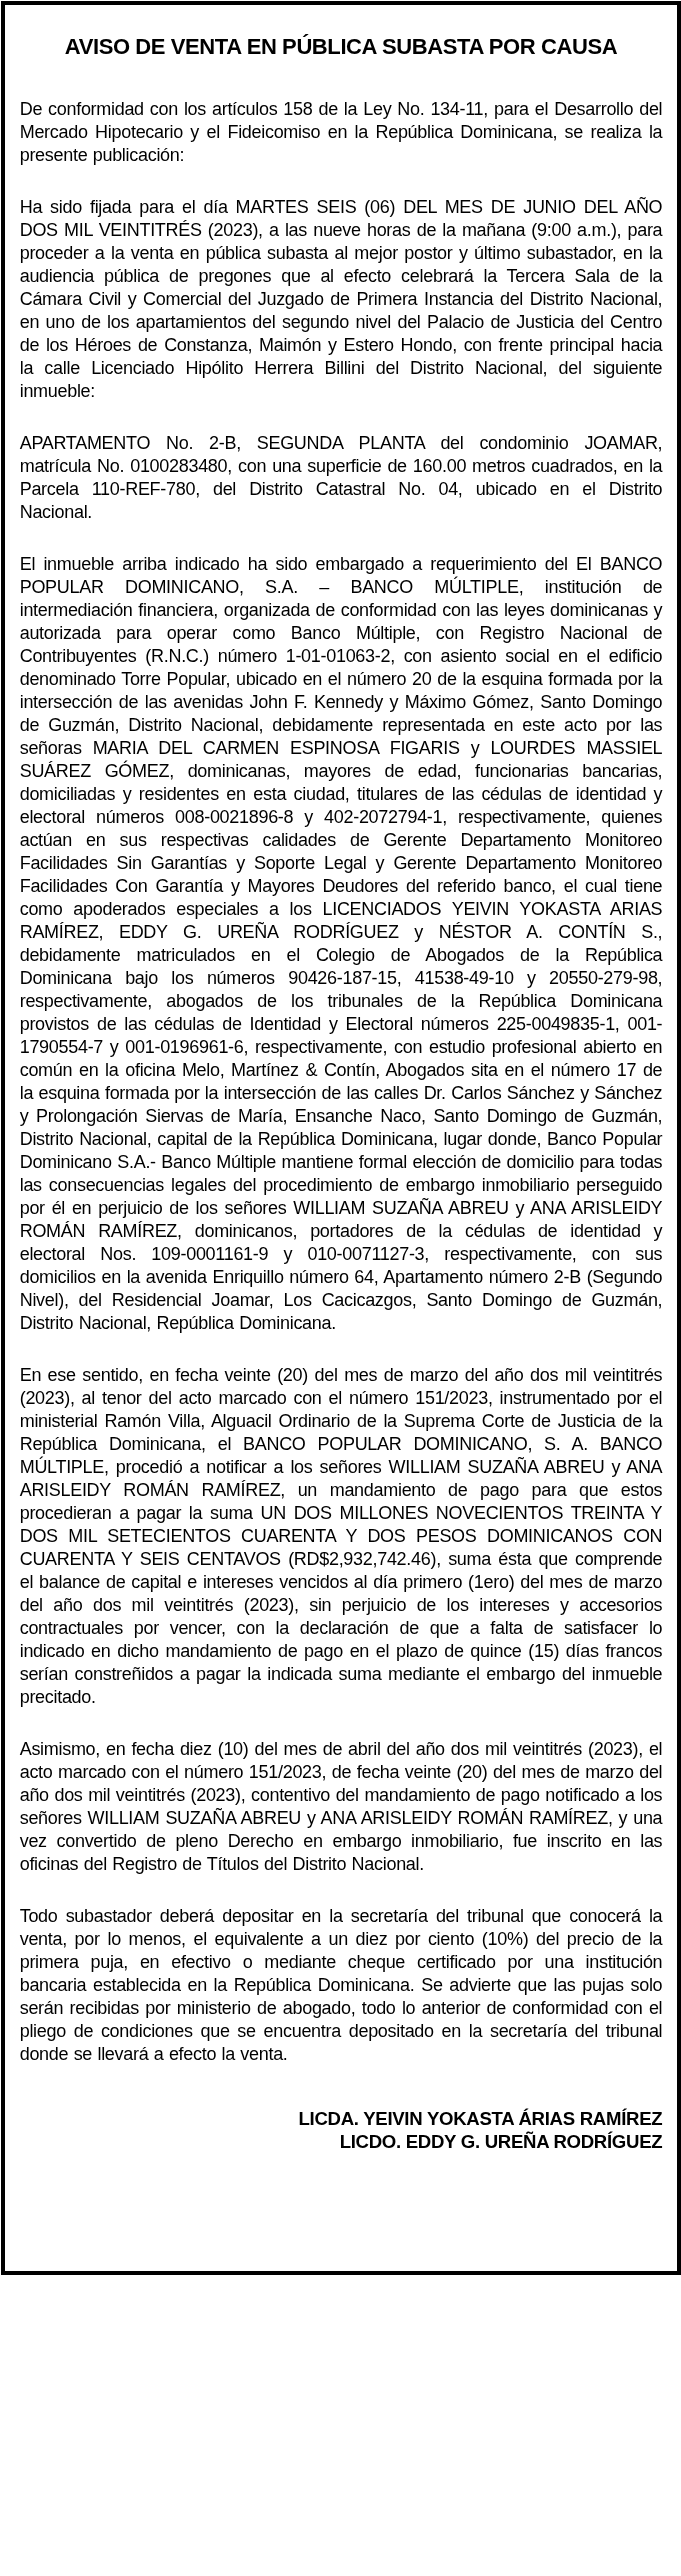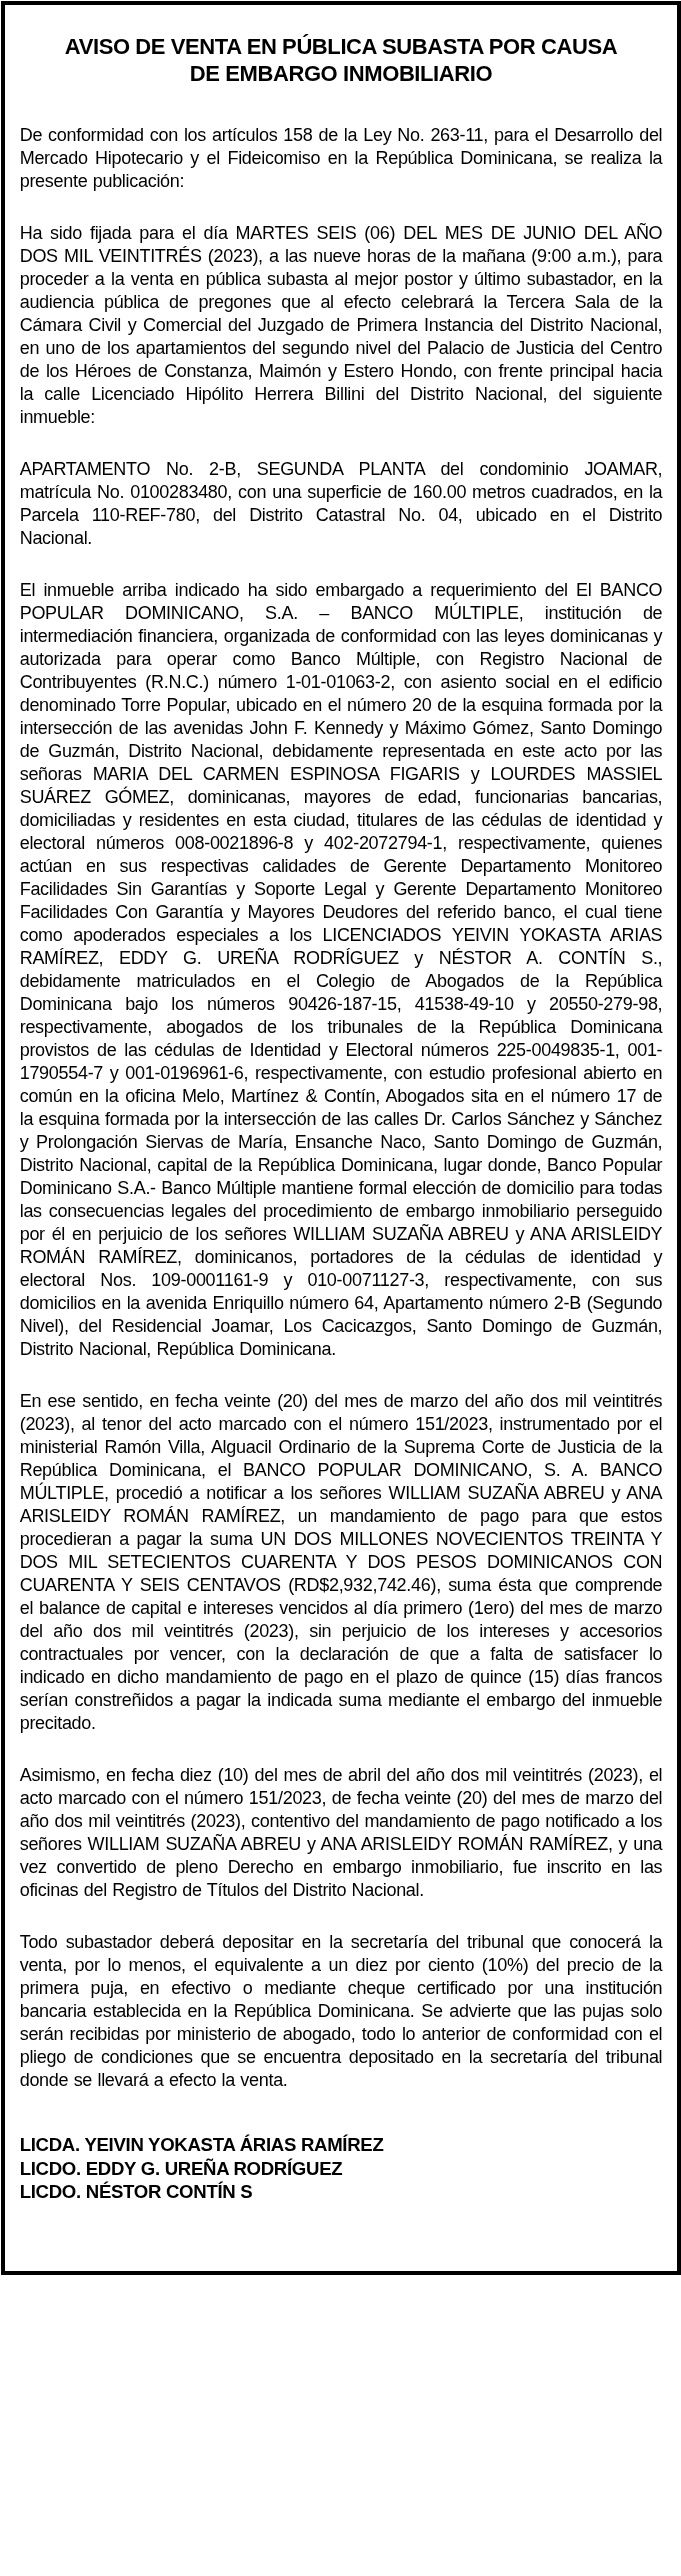--- a/index.html
+++ b/index.html
@@ -38,55 +38,53 @@
     letter-spacing: -0.3px;
     text-align: justify;
     margin: 0 0 29px 0;
     word-spacing: 0.7px;
   }
   .para.bold {
     font-weight: 400;
   }
   .signatures {
     margin-top: 41px;
-    text-align: left;
+    text-align: right;
     font-weight: 700;
     font-size: 18.6px;
     line-height: 23.6px;
     letter-spacing: -0.3px;
   }
 </style>
 </head>
 <body>
 
 <div class="page">
   <div class="frame">
 
     <h1 class="title">
       <span>AVISO DE VENTA EN PÚBLICA SUBASTA POR CAUSA</span><br>
-      <span>DE EMBARGO INMOBILIARIO</span>
     </h1>
 
-    <p class="para">De conformidad con los artículos 158 de la Ley No. 263-11, para el Desarrollo del Mercado Hipotecario y el Fideicomiso en la República Dominicana, se realiza la presente publicación:</p>
+    <p class="para">De conformidad con los artículos 158 de la Ley No. 134-11, para el Desarrollo del Mercado Hipotecario y el Fideicomiso en la República Dominicana, se realiza la presente publicación:</p>
 
     <p class="para">Ha sido fijada para el día MARTES SEIS (06) DEL MES DE JUNIO DEL AÑO DOS MIL VEINTITRÉS (2023), a las nueve horas de la mañana (9:00 a.m.), para proceder a la venta en pública subasta al mejor postor y último subastador, en la audiencia pública de pregones que al efecto celebrará la Tercera Sala de la Cámara Civil y Comercial del Juzgado de Primera Instancia del Distrito Nacional, en uno de los apartamientos del segundo nivel del Palacio de Justicia del Centro de los Héroes de Constanza, Maimón y Estero Hondo, con frente principal hacia la calle Licenciado Hipólito Herrera Billini del Distrito Nacional, del siguiente inmueble:</p>
 
     <p class="para bold">APARTAMENTO No. 2-B, SEGUNDA PLANTA del condominio JOAMAR, matrícula No. 0100283480, con una superficie de 160.00 metros cuadrados, en la Parcela 110-REF-780, del Distrito Catastral No. 04, ubicado en el Distrito Nacional.</p>
 
     <p class="para">El inmueble arriba indicado ha sido embargado a requerimiento del El BANCO POPULAR DOMINICANO, S.A. – BANCO MÚLTIPLE, institución de intermediación financiera, organizada de conformidad con las leyes dominicanas y autorizada para operar como Banco Múltiple, con Registro Nacional de Contribuyentes (R.N.C.) número 1-01-01063-2, con asiento social en el edificio denominado Torre Popular, ubicado en el número 20 de la esquina formada por la intersección de las avenidas John F. Kennedy y Máximo Gómez, Santo Domingo de Guzmán, Distrito Nacional, debidamente representada en este acto por las señoras MARIA DEL CARMEN ESPINOSA FIGARIS y LOURDES MASSIEL SUÁREZ GÓMEZ, dominicanas, mayores de edad, funcionarias bancarias, domiciliadas y residentes en esta ciudad, titulares de las cédulas de identidad y electoral números 008-0021896-8 y 402-2072794-1, respectivamente, quienes actúan en sus respectivas calidades de Gerente Departamento Monitoreo Facilidades Sin Garantías y Soporte Legal y Gerente Departamento Monitoreo Facilidades Con Garantía y Mayores Deudores del referido banco, el cual tiene como apoderados especiales a los LICENCIADOS YEIVIN YOKASTA ARIAS RAMÍREZ, EDDY G. UREÑA RODRÍGUEZ y NÉSTOR A. CONTÍN S., debidamente matriculados en el Colegio de Abogados de la República Dominicana bajo los números 90426-187-15, 41538-49-10 y 20550-279-98, respectivamente, abogados de los tribunales de la República Dominicana provistos de las cédulas de Identidad y Electoral números 225-0049835-1, 001-1790554-7 y 001-0196961-6, respectivamente, con estudio profesional abierto en común en la oficina Melo, Martínez &amp; Contín, Abogados sita en el número 17 de la esquina formada por la intersección de las calles Dr. Carlos Sánchez y Sánchez y Prolongación Siervas de María, Ensanche Naco, Santo Domingo de Guzmán, Distrito Nacional, capital de la República Dominicana, lugar donde, Banco Popular Dominicano S.A.- Banco Múltiple mantiene formal elección de domicilio para todas las consecuencias legales del procedimiento de embargo inmobiliario perseguido por él en perjuicio de los señores WILLIAM SUZAÑA ABREU y ANA ARISLEIDY ROMÁN RAMÍREZ, dominicanos, portadores de la cédulas de identidad y electoral Nos. 109-0001161-9 y 010-0071127-3, respectivamente, con sus domicilios en la avenida Enriquillo número 64, Apartamento número 2-B (Segundo Nivel), del Residencial Joamar, Los Cacicazgos, Santo Domingo de Guzmán, Distrito Nacional, República Dominicana.</p>
 
     <p class="para">En ese sentido, en fecha veinte (20) del mes de marzo del año dos mil veintitrés (2023), al tenor del acto marcado con el número 151/2023, instrumentado por el ministerial Ramón Villa, Alguacil Ordinario de la Suprema Corte de Justicia de la República Dominicana, el BANCO POPULAR DOMINICANO, S. A. BANCO MÚLTIPLE, procedió a notificar a los señores WILLIAM SUZAÑA ABREU y ANA ARISLEIDY ROMÁN RAMÍREZ, un mandamiento de pago para que estos procedieran a pagar la suma UN DOS MILLONES NOVECIENTOS TREINTA Y DOS MIL SETECIENTOS CUARENTA Y DOS PESOS DOMINICANOS CON CUARENTA Y SEIS CENTAVOS (RD$2,932,742.46), suma ésta que comprende el balance de capital e intereses vencidos al día primero (1ero) del mes de marzo del año dos mil veintitrés (2023), sin perjuicio de los intereses y accesorios contractuales por vencer, con la declaración de que a falta de satisfacer lo indicado en dicho mandamiento de pago en el plazo de quince (15) días francos serían constreñidos a pagar la indicada suma mediante el embargo del inmueble precitado.</p>
 
     <p class="para">Asimismo, en fecha diez (10) del mes de abril del año dos mil veintitrés (2023), el acto marcado con el número 151/2023, de fecha veinte (20) del mes de marzo del año dos mil veintitrés (2023), contentivo del mandamiento de pago notificado a los señores WILLIAM SUZAÑA ABREU y ANA ARISLEIDY ROMÁN RAMÍREZ, y una vez convertido de pleno Derecho en embargo inmobiliario, fue inscrito en las oficinas del Registro de Títulos del Distrito Nacional.</p>
 
 
     <p class="para">Todo subastador deberá depositar en la secretaría del tribunal que conocerá la venta, por lo menos, el equivalente a un diez por ciento (10%) del precio de la primera puja, en efectivo o mediante cheque certificado por una institución bancaria establecida en la República Dominicana. Se advierte que las pujas solo serán recibidas por ministerio de abogado, todo lo anterior de conformidad con el pliego de condiciones que se encuentra depositado en la secretaría del tribunal donde se llevará a efecto la venta.</p>
 
 
     <div class="signatures">
       <div>LICDA. YEIVIN YOKASTA ÁRIAS RAMÍREZ</div>
       <div>LICDO. EDDY G. UREÑA RODRÍGUEZ</div>
-      <div>LICDO. NÉSTOR CONTÍN S</div>
     </div>
 
   </div>
 </div>
 
 
 </body></html>

